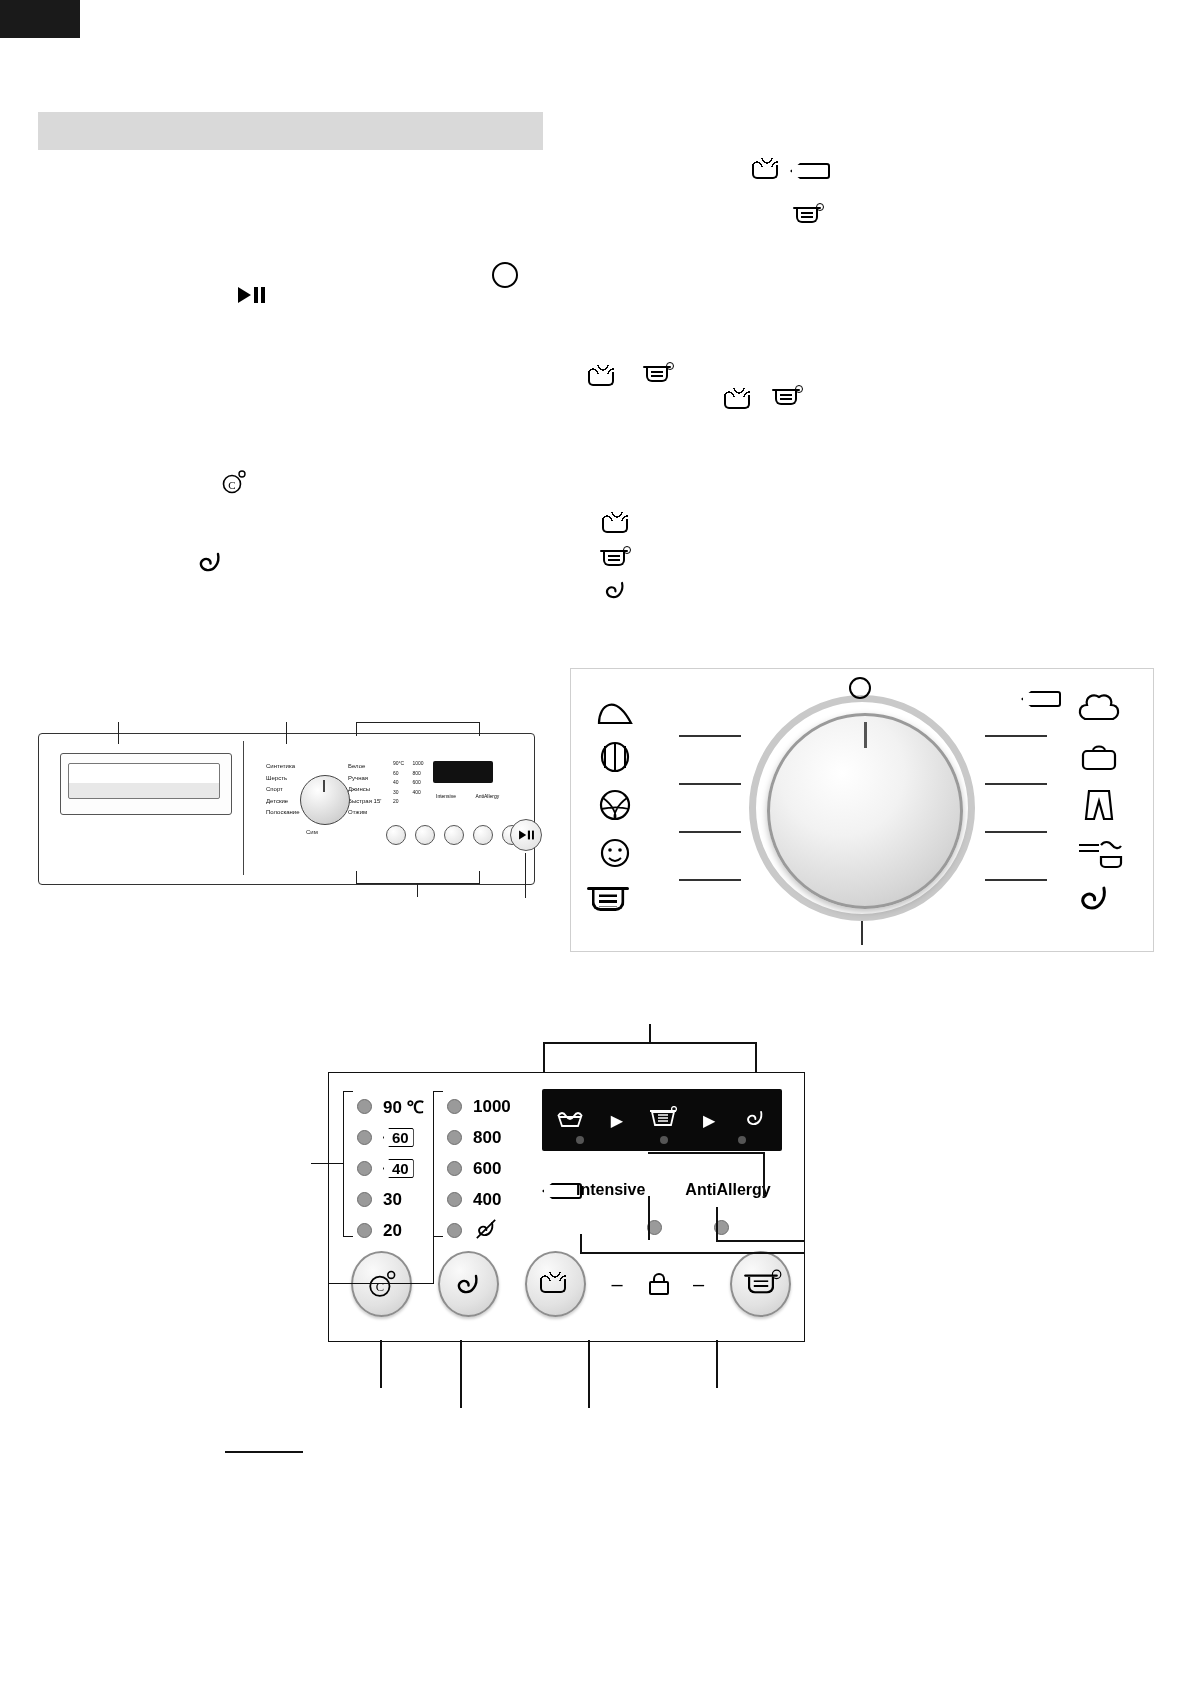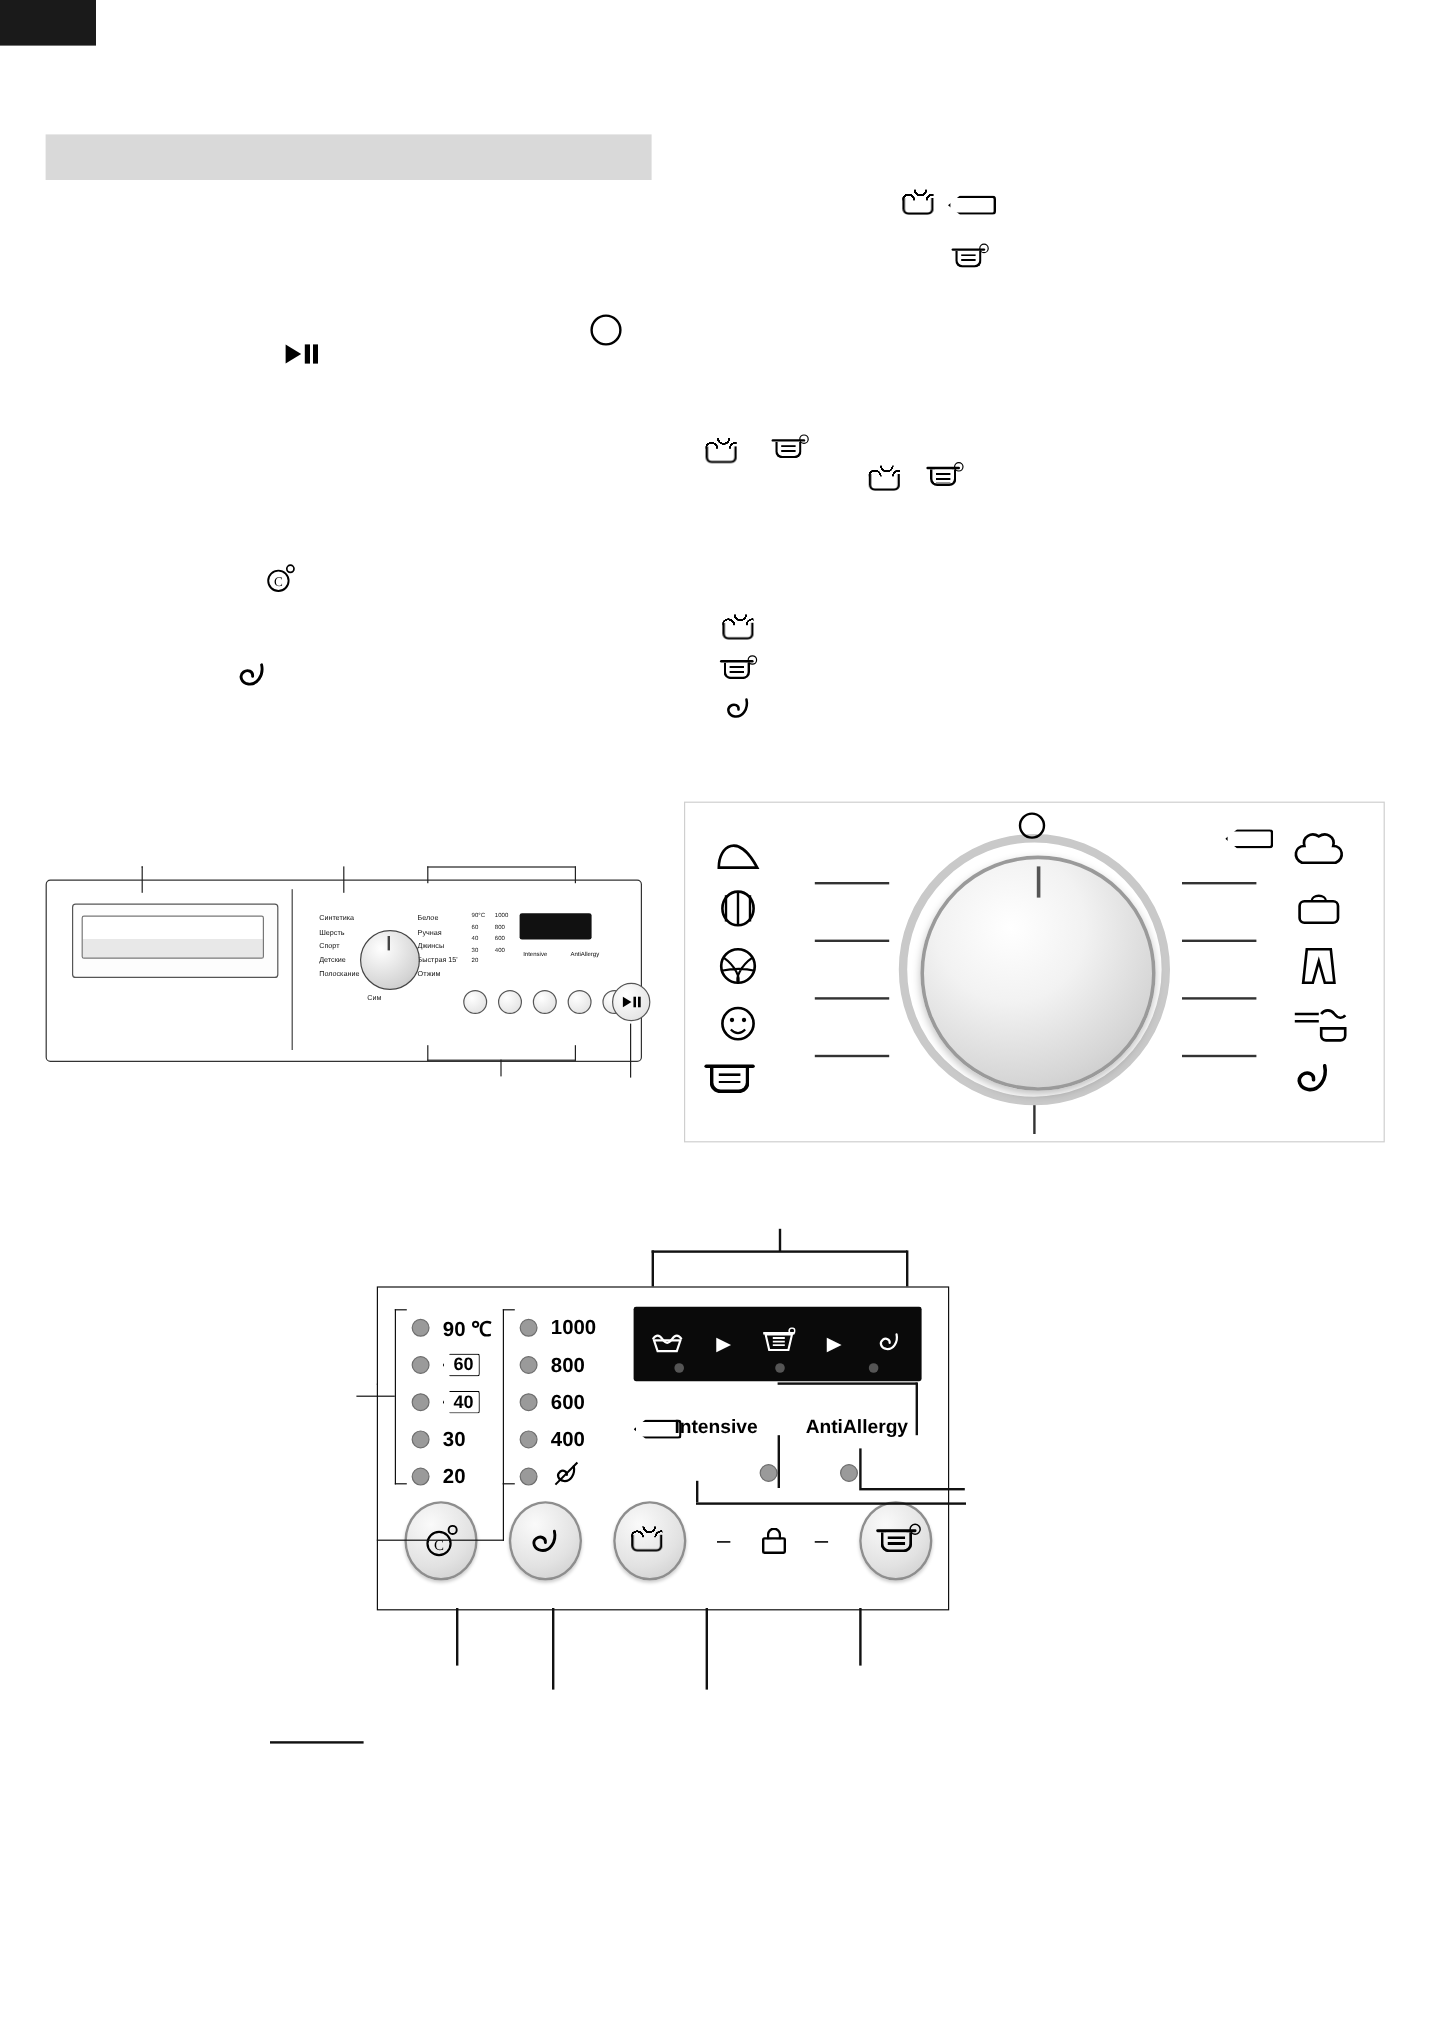--- a/index.html
+++ b/index.html
@@ -126,21 +126,21 @@
   #fig2 .ring{
     position:absolute;left:178px;top:26px;width:226px;height:226px;border-radius:50%;
     border:7px solid #c9c9c9;box-sizing:border-box;
   }
   #fig2 .tick{position:absolute;background:#333;height:1.6px;}
   #fig2 .licon{position:absolute;}
   #fig2 .onoffpos{position:absolute;left:278px;top:8px;}
   #fig2 .flagpos{position:absolute;left:450px;top:22px;}
 
   
-  #fig3{left:314px;top:1072px;width:475px;height:268px;border:1.4px solid #111;background:#fff;}
+  #fig3{left:328px;top:1072px;width:475px;height:268px;border:1.4px solid #111;background:#fff;}
   #fig3 .tempcol{position:absolute;left:28px;top:18px;}
   #fig3 .spincol{position:absolute;left:118px;top:18px;}
   #fig3 .row{display:flex;align-items:center;height:31px;}
   #fig3 .led{width:13px;height:13px;border-radius:50%;background:#9a9a9a;border:1px solid #6e6e6e;margin-right:11px;}
   #fig3 .rl{font-size:17px;font-weight:bold;}
   #fig3 .boxnum{border:1.6px solid #000;border-radius:2px;padding:0 4px 0 8px;font-size:15px;font-weight:bold;
     clip-path:polygon(6px 0,100% 0,100% 100%,6px 100%,0 50%);}
   #fig3 .phasebar{
     position:absolute;left:213px;top:16px;width:240px;height:62px;background:#0a0a0a;border-radius:2px;
     display:flex;align-items:center;justify-content:space-around;color:#fff;

